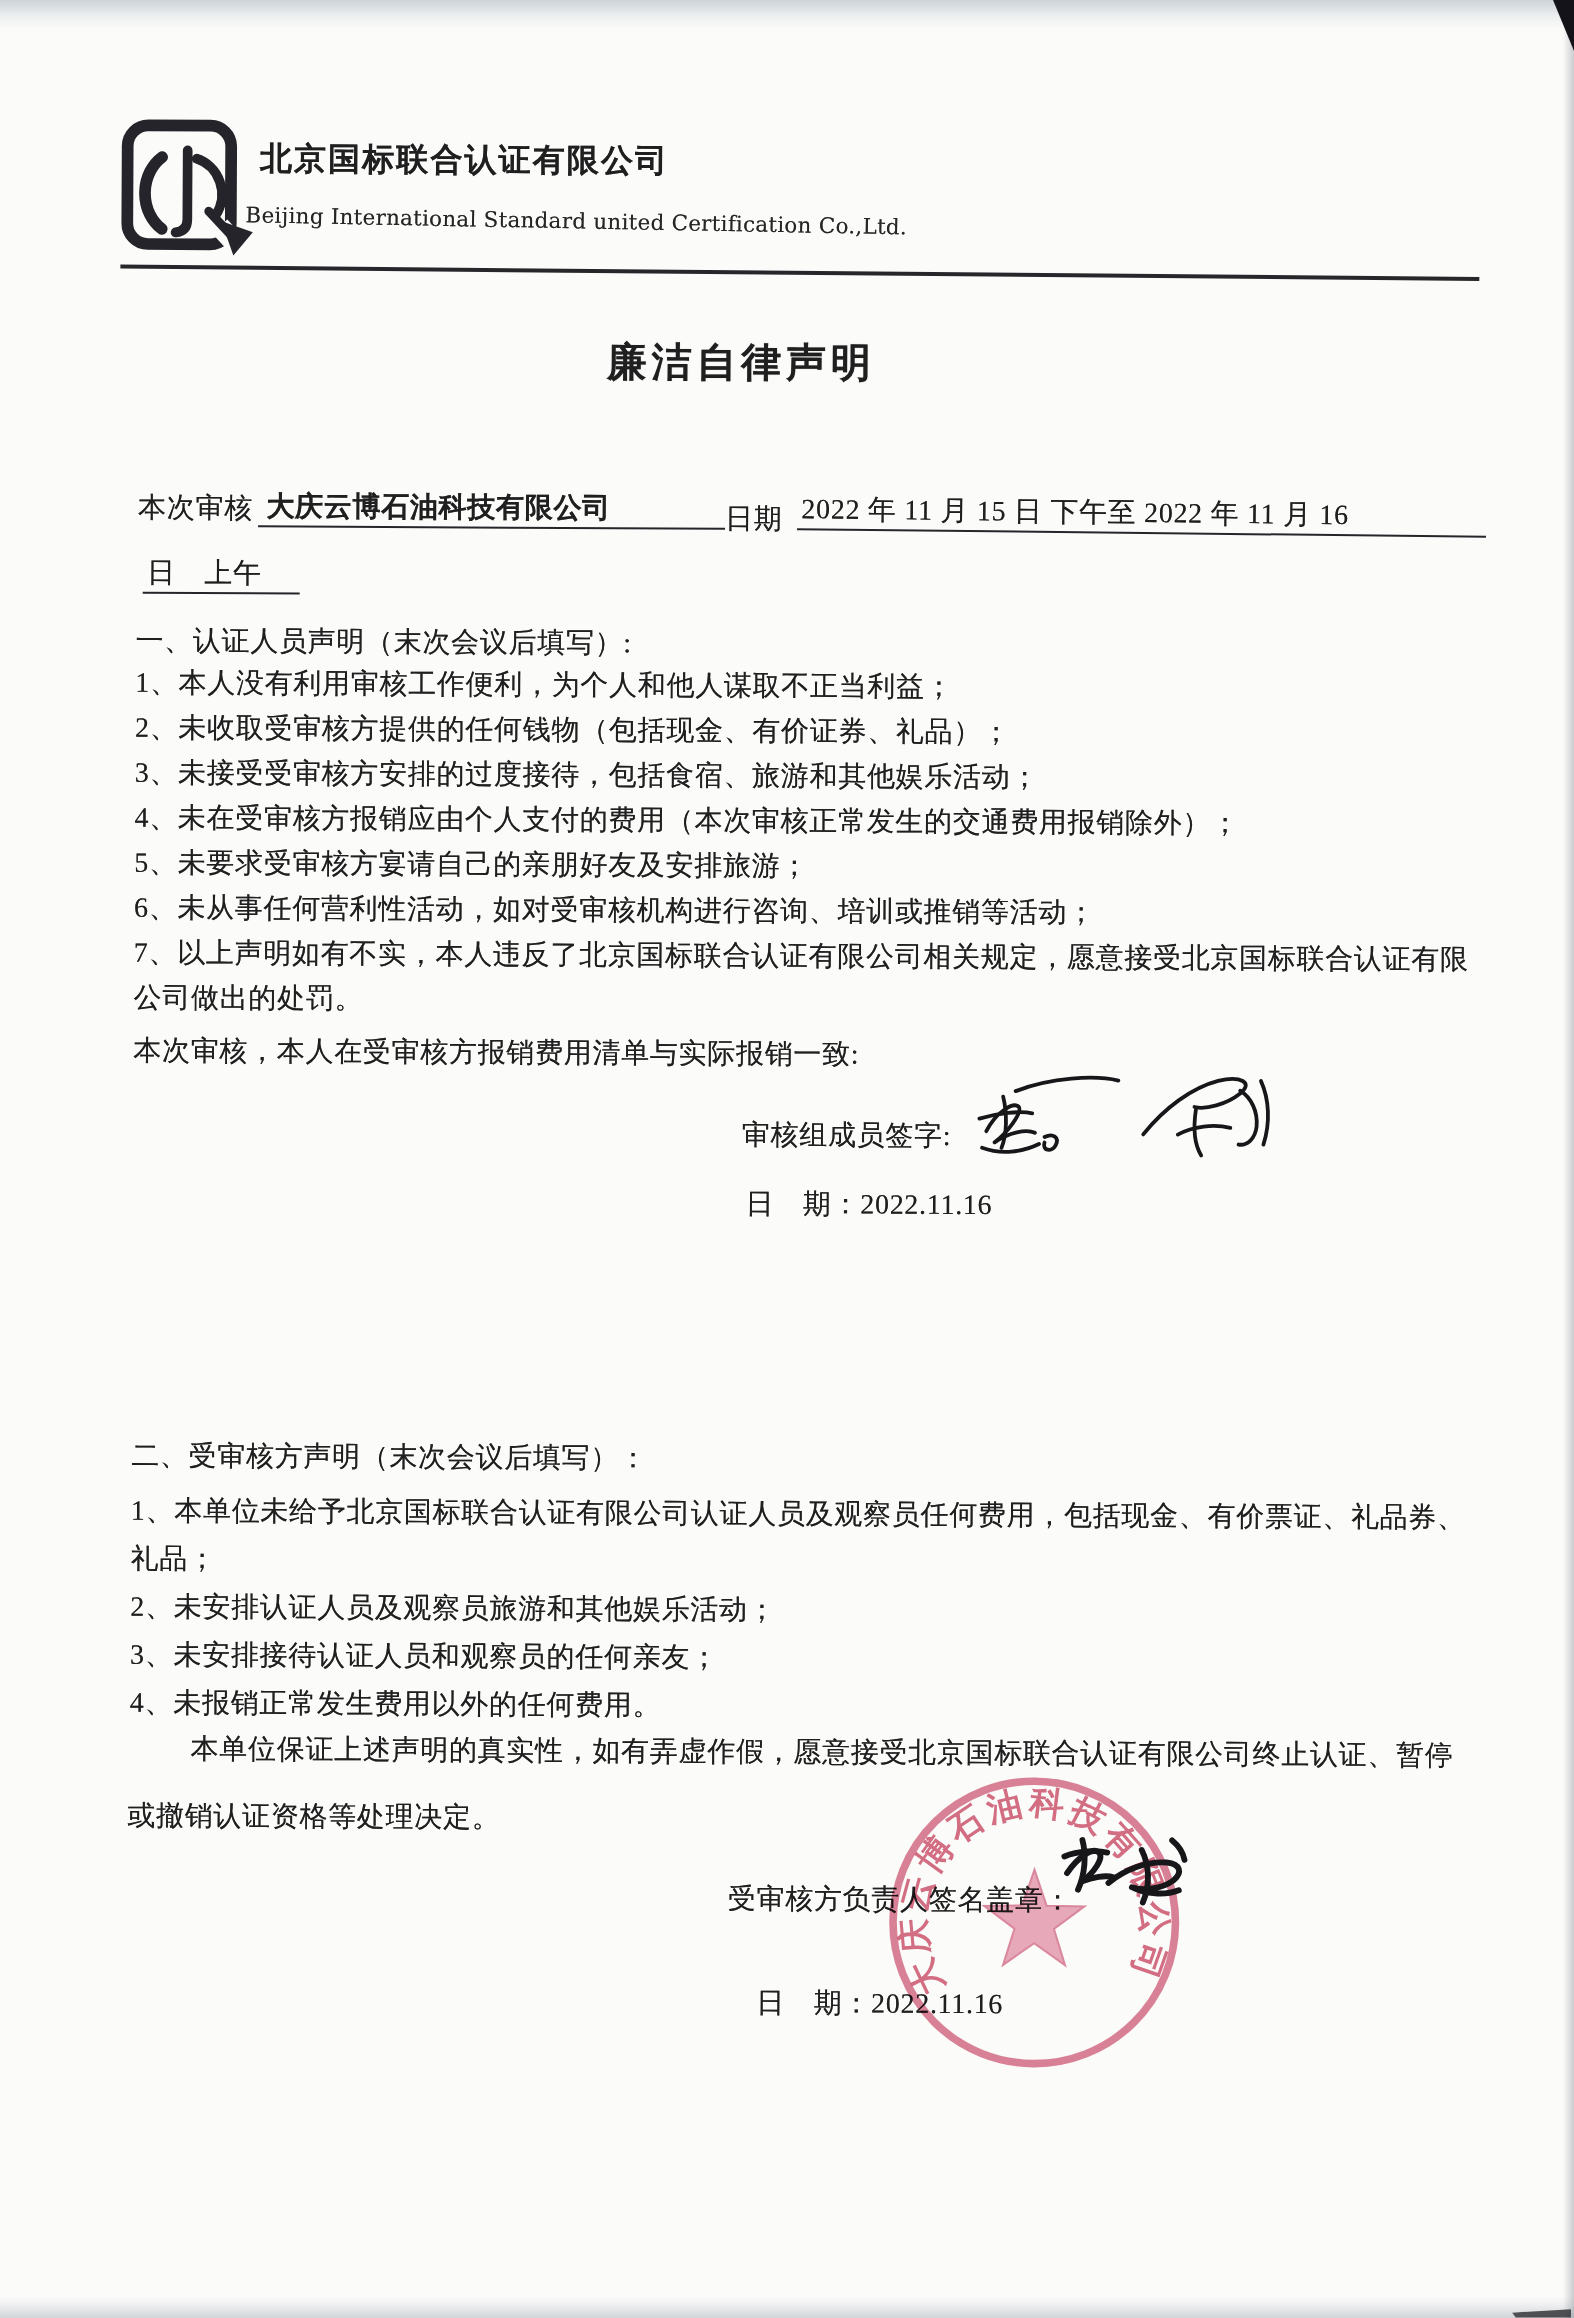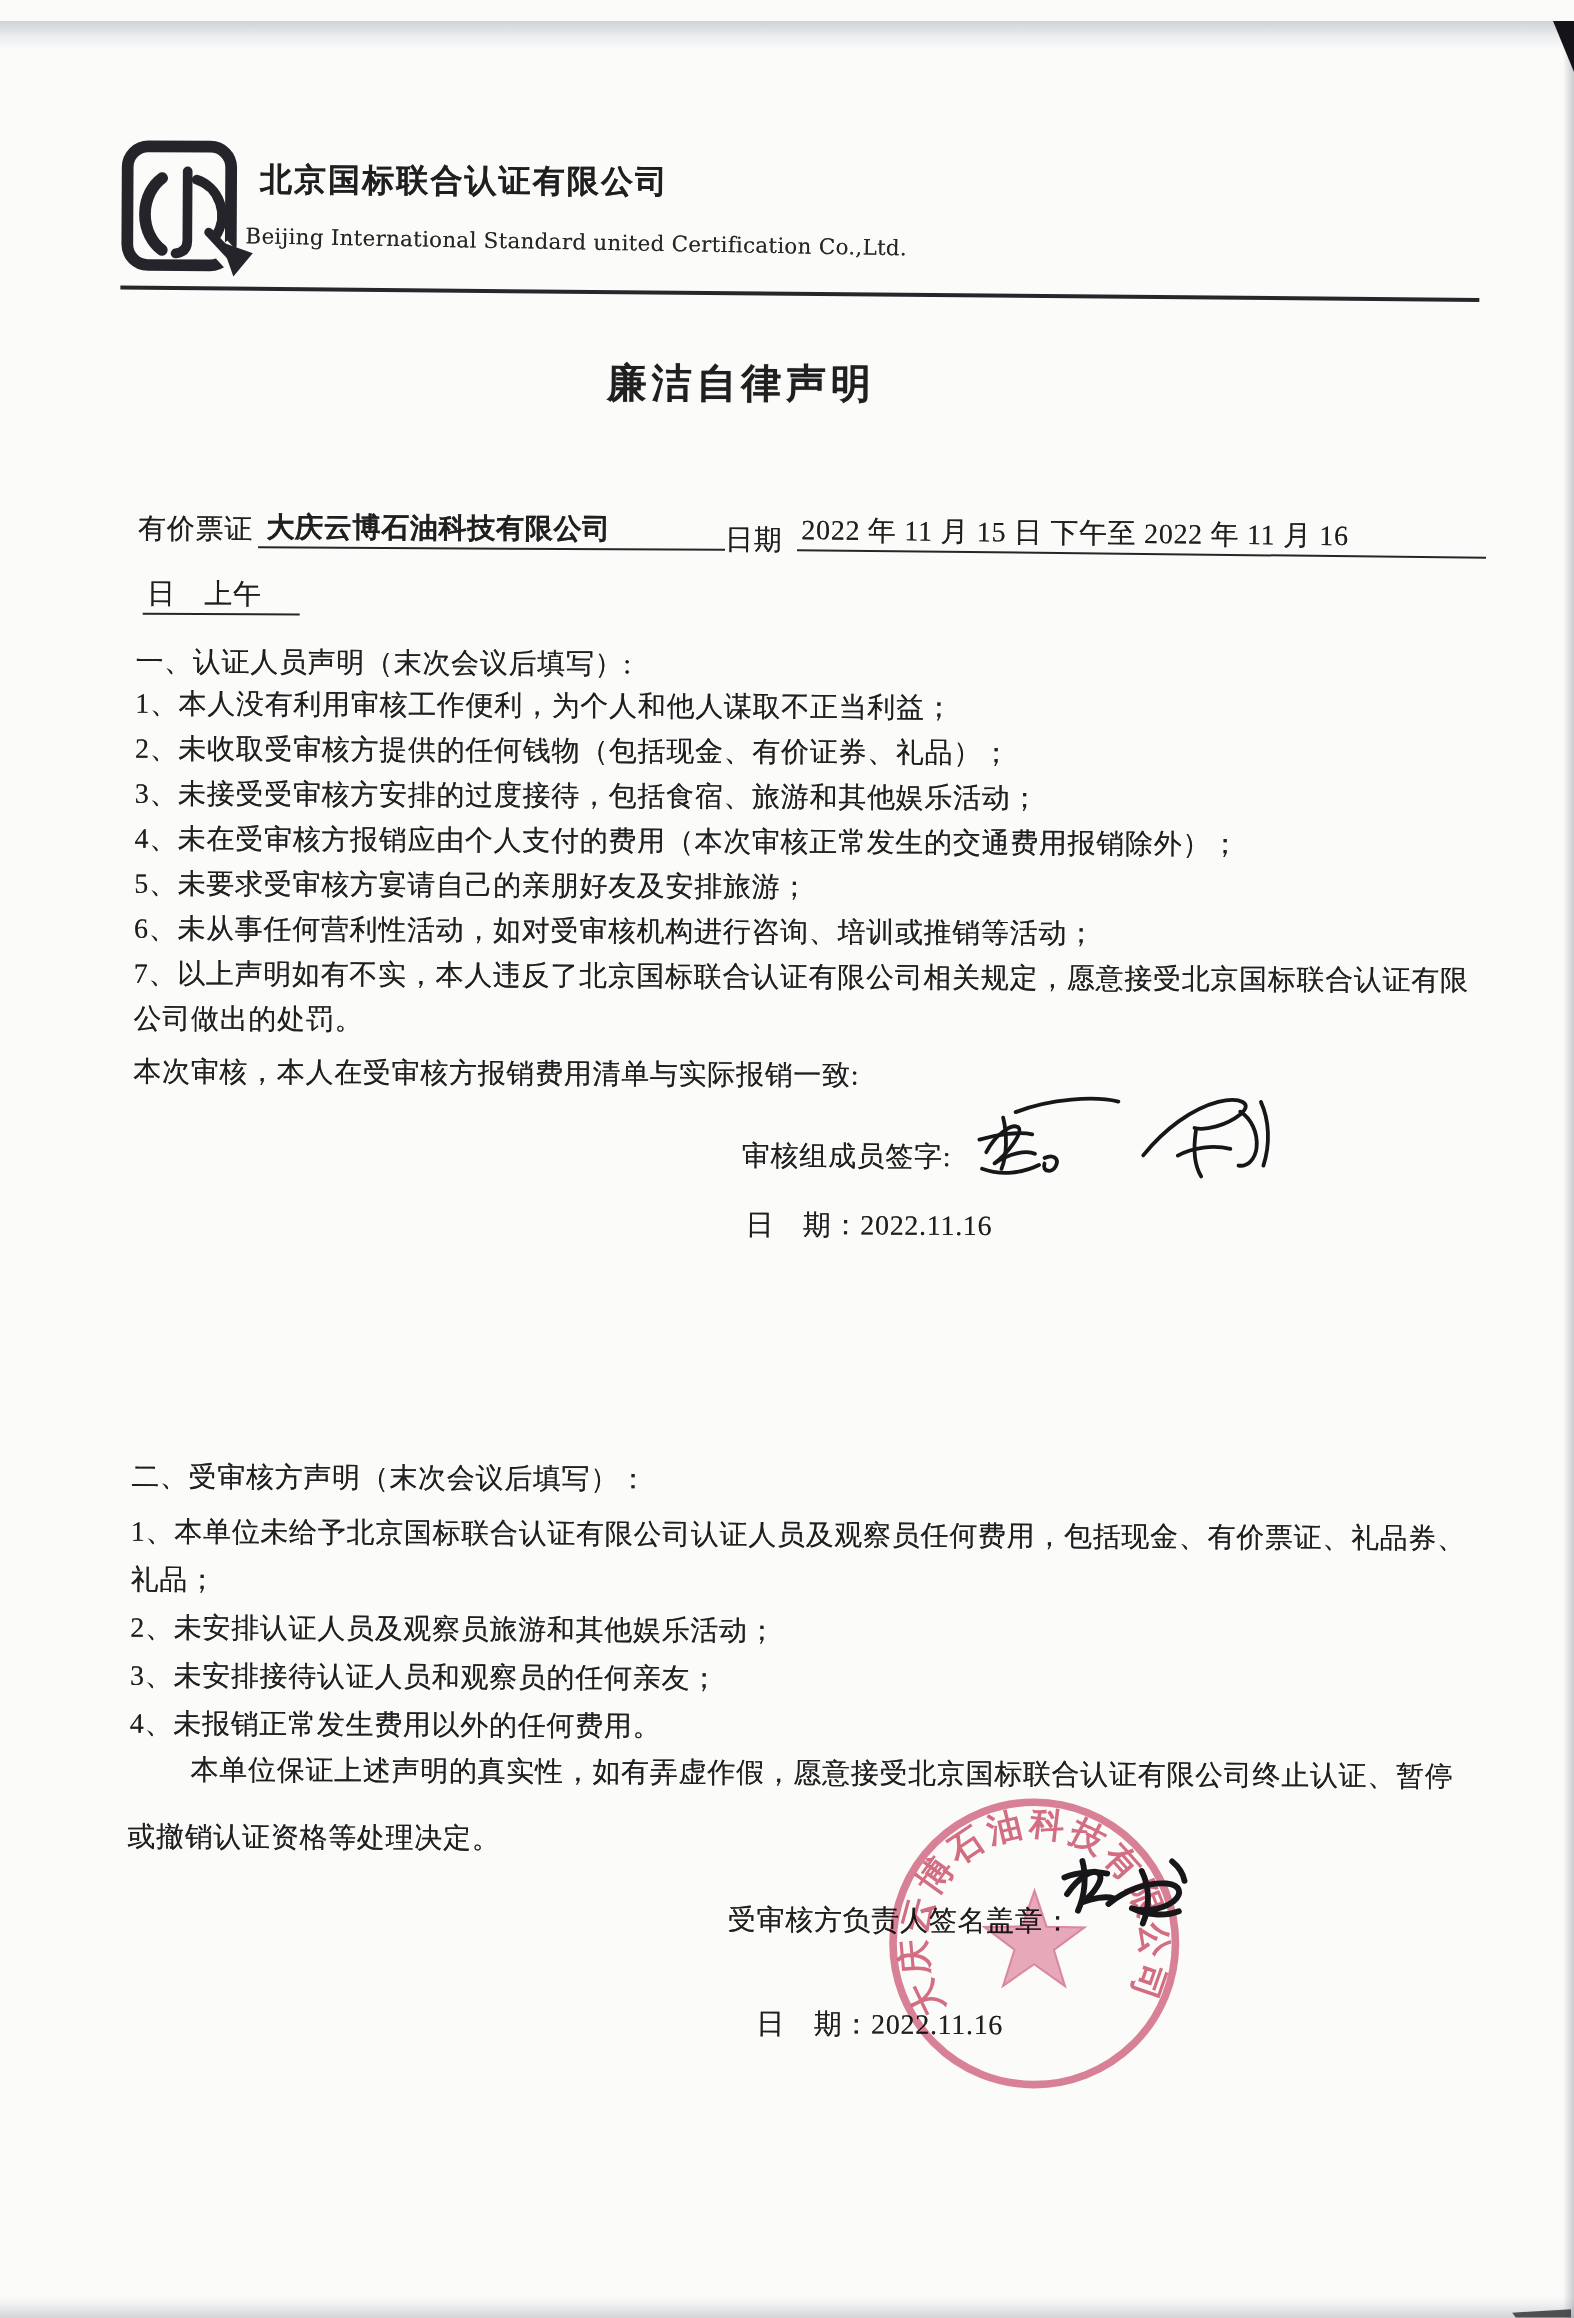--- a/index.html
+++ b/index.html
@@ -2,21 +2,21 @@
 <html style="font-size:11px"><head>
 <meta charset="utf-8">
 <style>
   html,body{margin:0;padding:0;}
   body{
     width:1574px;height:2319px;position:relative;overflow:hidden;
     background:#fbfbfa;
     font-family:"Liberation Serif","DejaVu Serif",serif;
     color:#1f1f1f;
   }
-  .page{position:absolute;inset:0;margin-top:21px;}
+  .page{position:absolute;inset:0;}
   
   .noise-top{position:absolute;left:0;top:0;width:100%;height:29px;
     background:linear-gradient(180deg,rgba(150,162,175,.45),rgba(170,180,190,.18) 55%,rgba(255,255,255,0));}
   .noise-bottom{position:absolute;left:0;bottom:0;width:100%;height:23.5px;
     background:linear-gradient(0deg,rgba(140,150,158,.40),rgba(160,170,178,.15) 60%,rgba(255,255,255,0));}
   .edge-right{position:absolute;right:0;top:0;width:11px;height:100%;
     background:linear-gradient(90deg,rgba(255,255,255,0),rgba(110,115,122,.35));}
   .corner-tr{position:absolute;right:0;top:0;width:21px;height:51px;background:#14131a;
     clip-path:polygon(100% 0,0 0,100% 100%);}
   .corner-br{position:absolute;right:2.8px;bottom:1.4px;width:59px;height:8.3px;background:#2a2a30;opacity:.8;
@@ -73,21 +73,21 @@
       <line x1="148" y1="158" x2="178" y2="190" stroke="#fbfbfa" stroke-width="30"></line>
       <line x1="132" y1="136" x2="166" y2="172" class="logo-stroke" stroke-width="13"></line>
       <polygon points="150,150 196,166 168,200" fill="#26242b"></polygon>
     </svg>
     <div class="abs header-cn" style="left:255px;top:136px">北京国标联合认证有限公司</div>
     <div class="abs header-en" style="left:241px;top:201px">Beijing International Standard united Certification Co.,Ltd.</div>
     <div class="abs header-rule" style="left:116px;top:264px;width:1359px"></div>
 
     <div class="abs doc-title" style="left:603px;top:331px">廉洁自律声明</div>
 
-    <div class="abs cn" style="left:135px;top:488px">有价票证</div>
+    <div class="abs cn" style="left:135px;top:488px">本次审核</div>
     <div class="abs cn u bold" style="left:255px;top:486px;min-width:450px;padding:0 8.3px">大庆云博石油科技有限公司</div>
     <div class="abs cn" style="left:722px;top:496px">日期</div>
     <div class="abs cn u tilt" style="left:794px;top:486px;min-width:681px;padding:0 4.2px">2022 年 11 月 15 日 下午至 2022 年 11 月 16</div>
     <div class="abs cn u" style="left:140px;top:553px;min-width:149px;padding:0 4.2px">日　上午</div>
 
     <div class="abs cn" style="left:133px;top:621px">一、认证人员声明（末次会议后填写）:</div>
 
     <div class="abs lines" style="left:133px;top:659px">
       <div class="cn">1、本人没有利用审核工作便利，为个人和他人谋取不正当利益；</div>
       <div class="cn">2、未收取受审核方提供的任何钱物（包括现金、有价证券、礼品）；</div>

